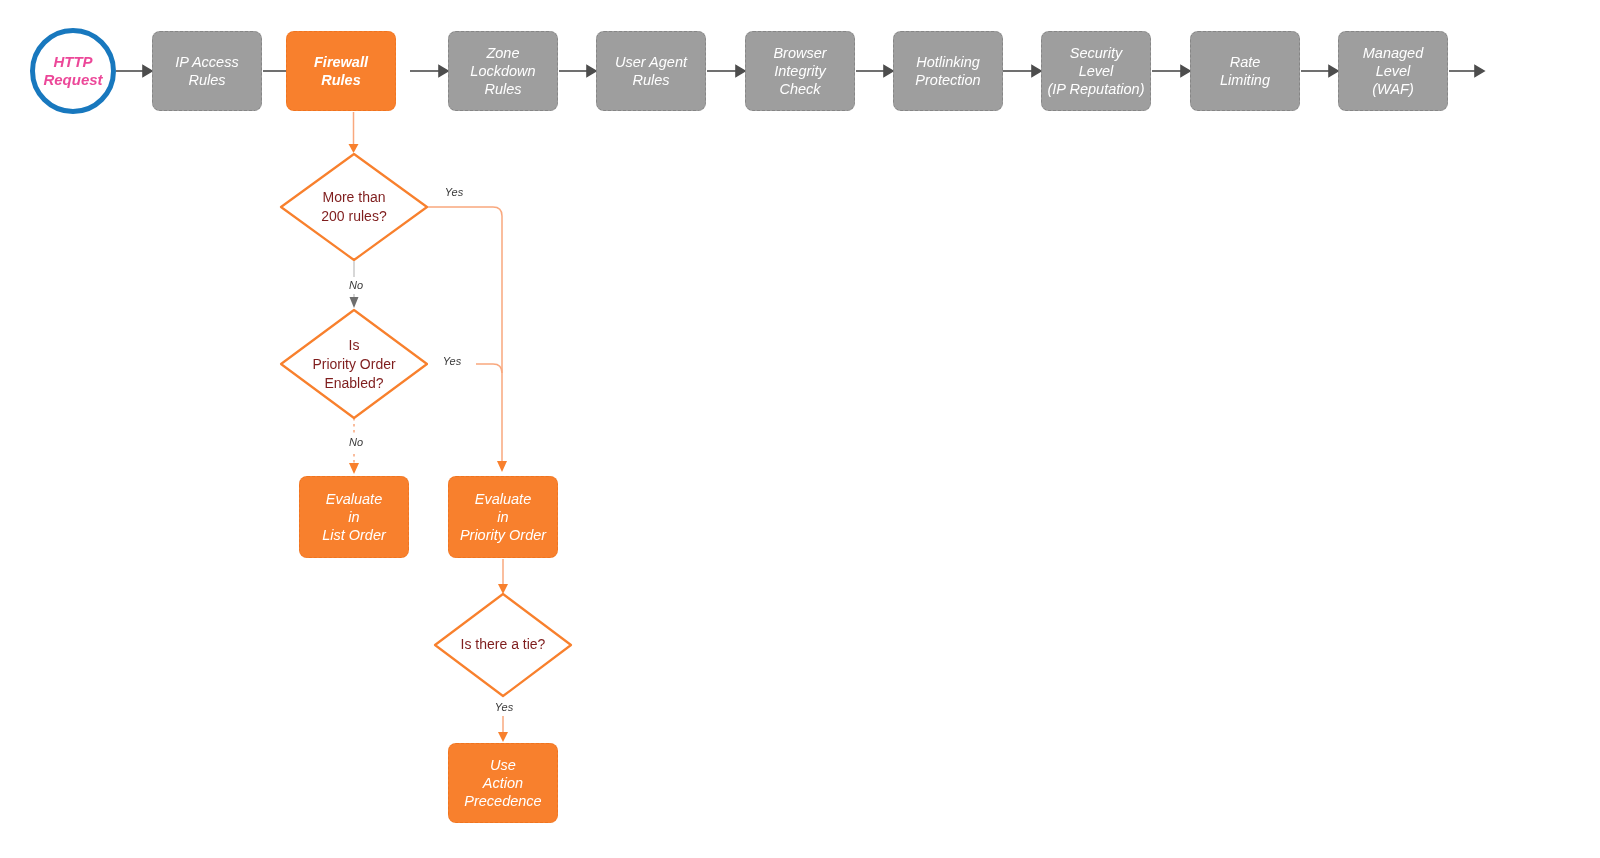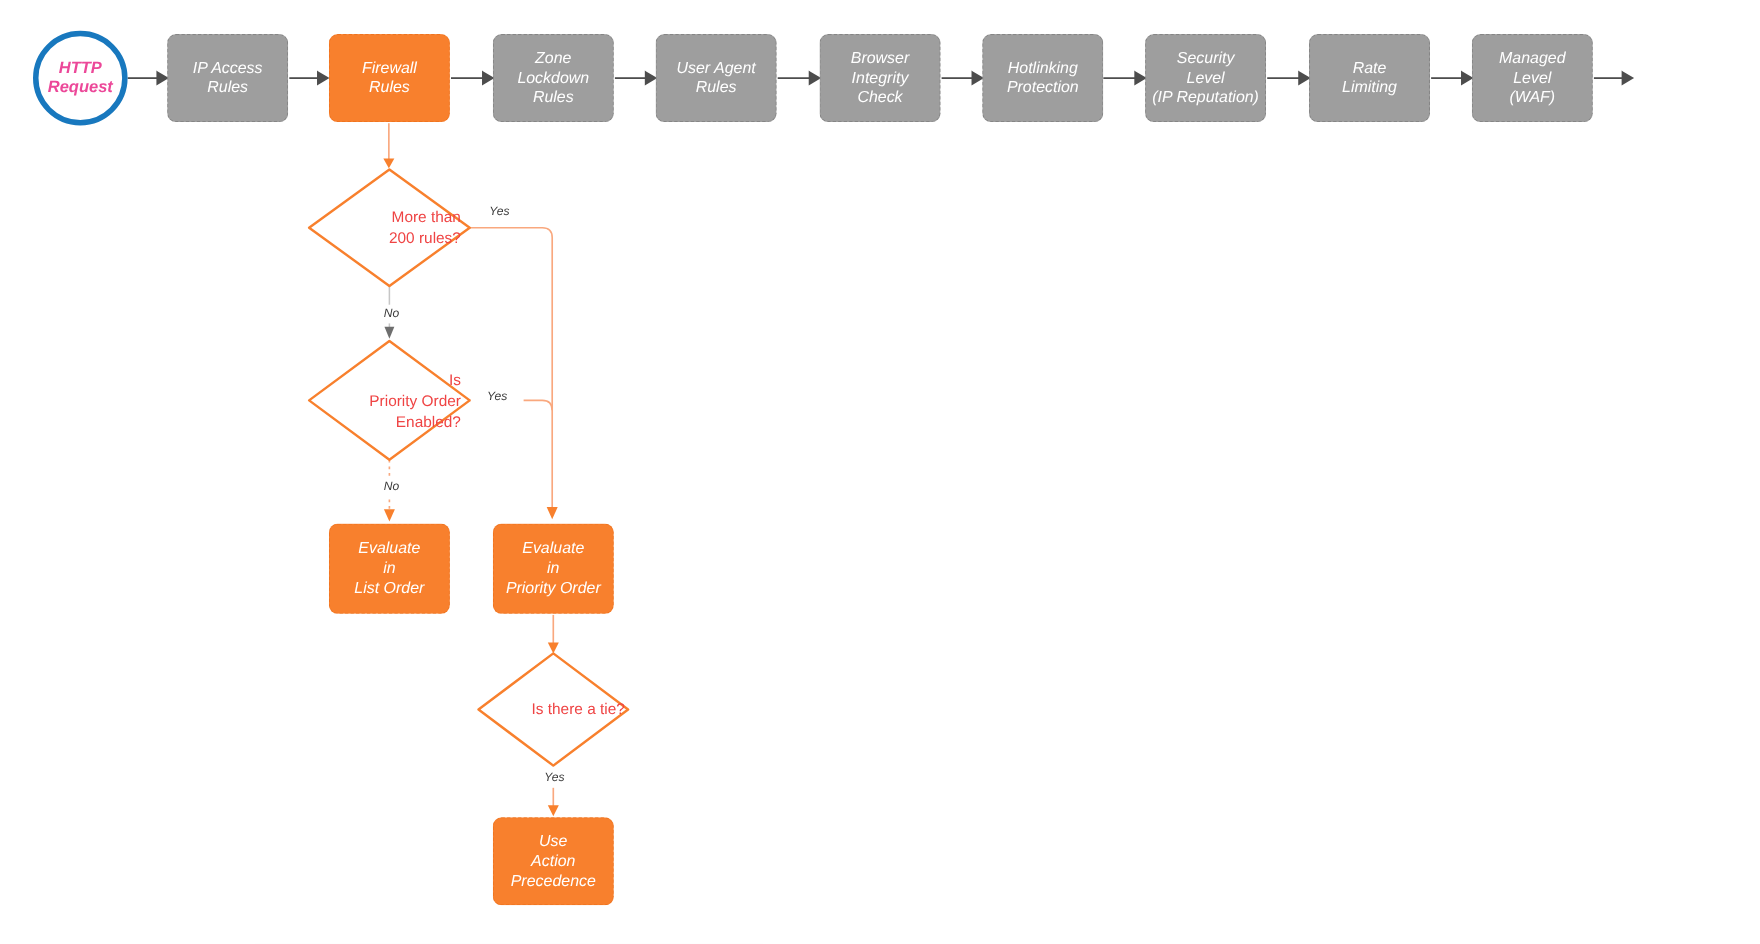--- a/index.html
+++ b/index.html
@@ -21,22 +21,22 @@
   .circle {
     position:absolute; width:86px; height:86px; border-radius:50%;
     display:flex; align-items:center; justify-content:center; text-align:center;
     font-weight:bold; font-style:italic; font-size:15px; line-height:18px;
     white-space:pre-line; box-sizing:border-box;
   }
   .circle.start { background:#ffffff; border:5px solid #1878be; color:#ec4899; }
   .circle.end   { background:#1878be; border:5px solid #1878be; color:#ffffff; }
 
   .dtext {
-    position:absolute; color:#ef4444; font-size:14px; line-height:19px;
-    text-align:right; white-space:pre-line;
+    position:absolute; color:#7f1d1d; font-size:14px; line-height:19px;
+    text-align:center; white-space:pre-line;
   }
   .elabel {
     position:absolute; color:#3a3a3a; font-style:italic; font-size:11px;
     line-height:15px; text-align:center; background:#ffffff; padding:1px 2px;
   }
 </style>
 </head>
 <body>
 
 <div class="canvas">
@@ -117,21 +117,21 @@
     <path d="M354 154 L427 207 L354 260 L281 207 Z" fill="#ffffff" stroke="#f8802d" stroke-width="2.2" stroke-linejoin="round"></path>
     <path d="M354 310 L427 364 L354 418 L281 364 Z" fill="#ffffff" stroke="#f8802d" stroke-width="2.2" stroke-linejoin="round"></path>
     <path d="M503 594 L571 645 L503 696 L435 645 Z" fill="#ffffff" stroke="#f8802d" stroke-width="2.2" stroke-linejoin="round"></path>
   </svg>
 
   <div class="circle start" style="left:30px; top:28px;">HTTP
 Request</div>
 
   <div class="pbox gray" style="left:152px;  top:31px;">IP Access
 Rules</div>
-  <div class="pbox orange" style="left:299px;  top:31px;">Firewall
+  <div class="pbox orange" style="left:286px;  top:31px;font-weight:bold;">Firewall
 Rules</div>
   <div class="pbox gray" style="left:448px;  top:31px;">Zone
 Lockdown
 Rules</div>
   <div class="pbox gray" style="left:596px;  top:31px;">User Agent
 Rules</div>
   <div class="pbox gray" style="left:745px;  top:31px;">Browser
 Integrity
 Check</div>
   <div class="pbox gray" style="left:893px;  top:31px;">Hotlinking

